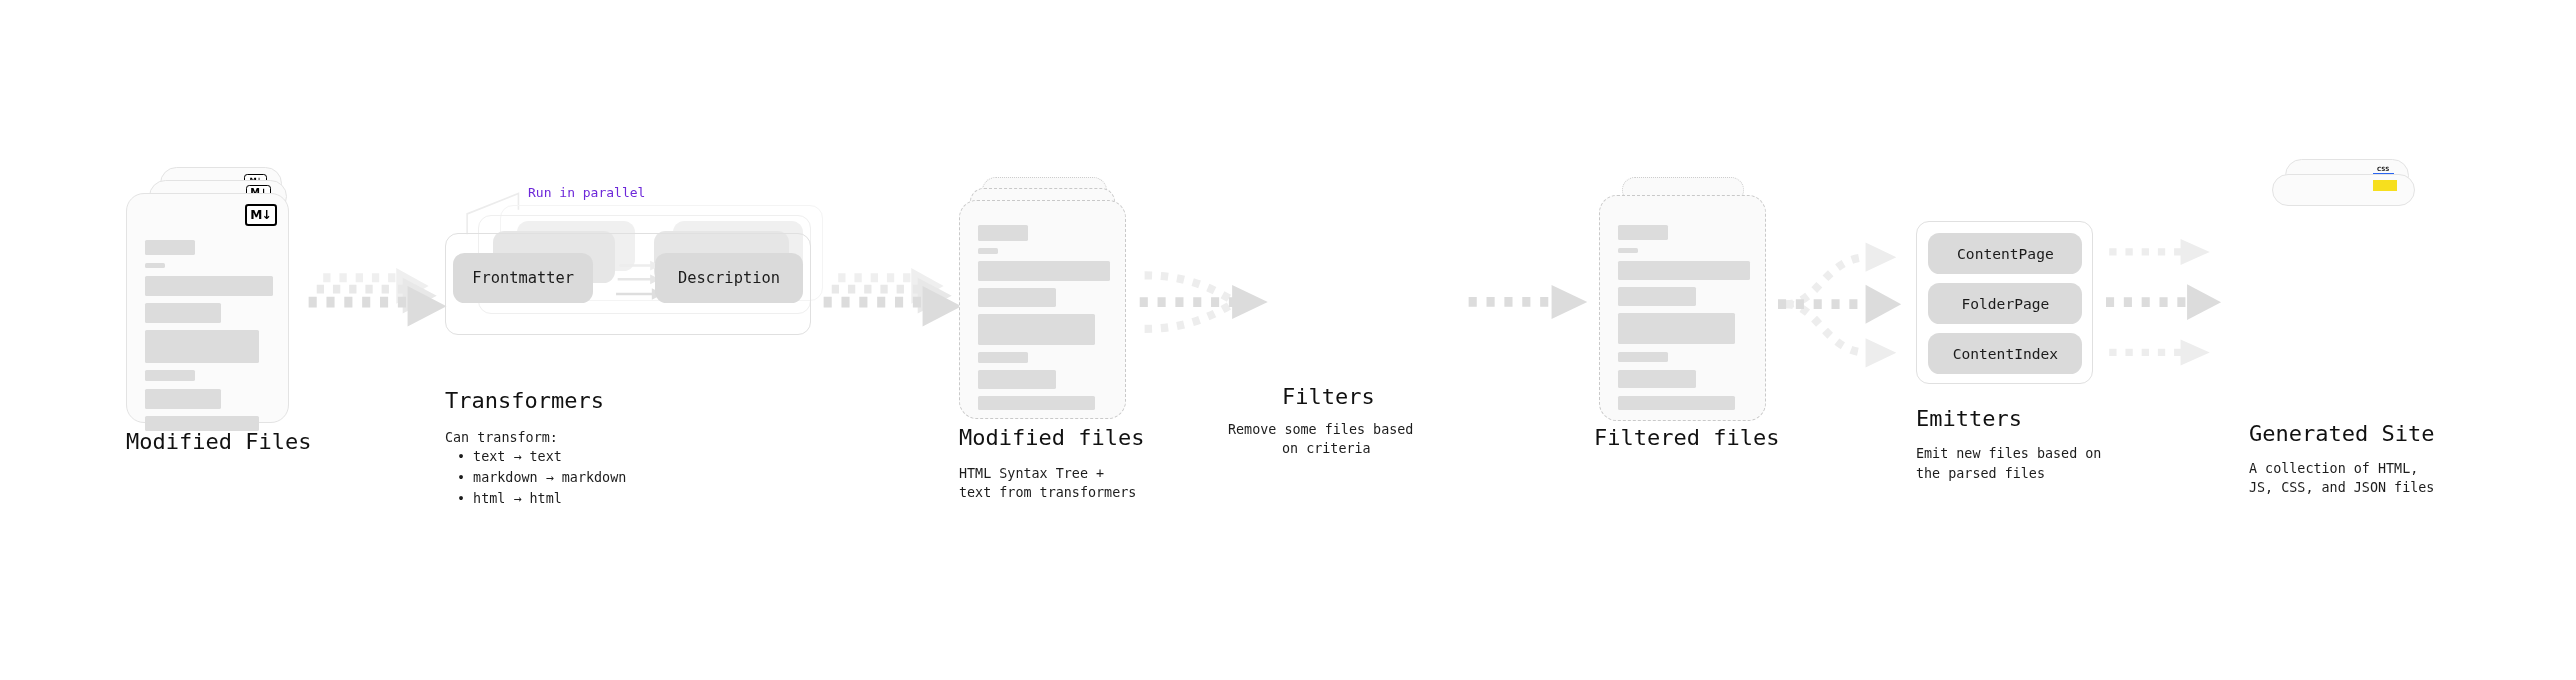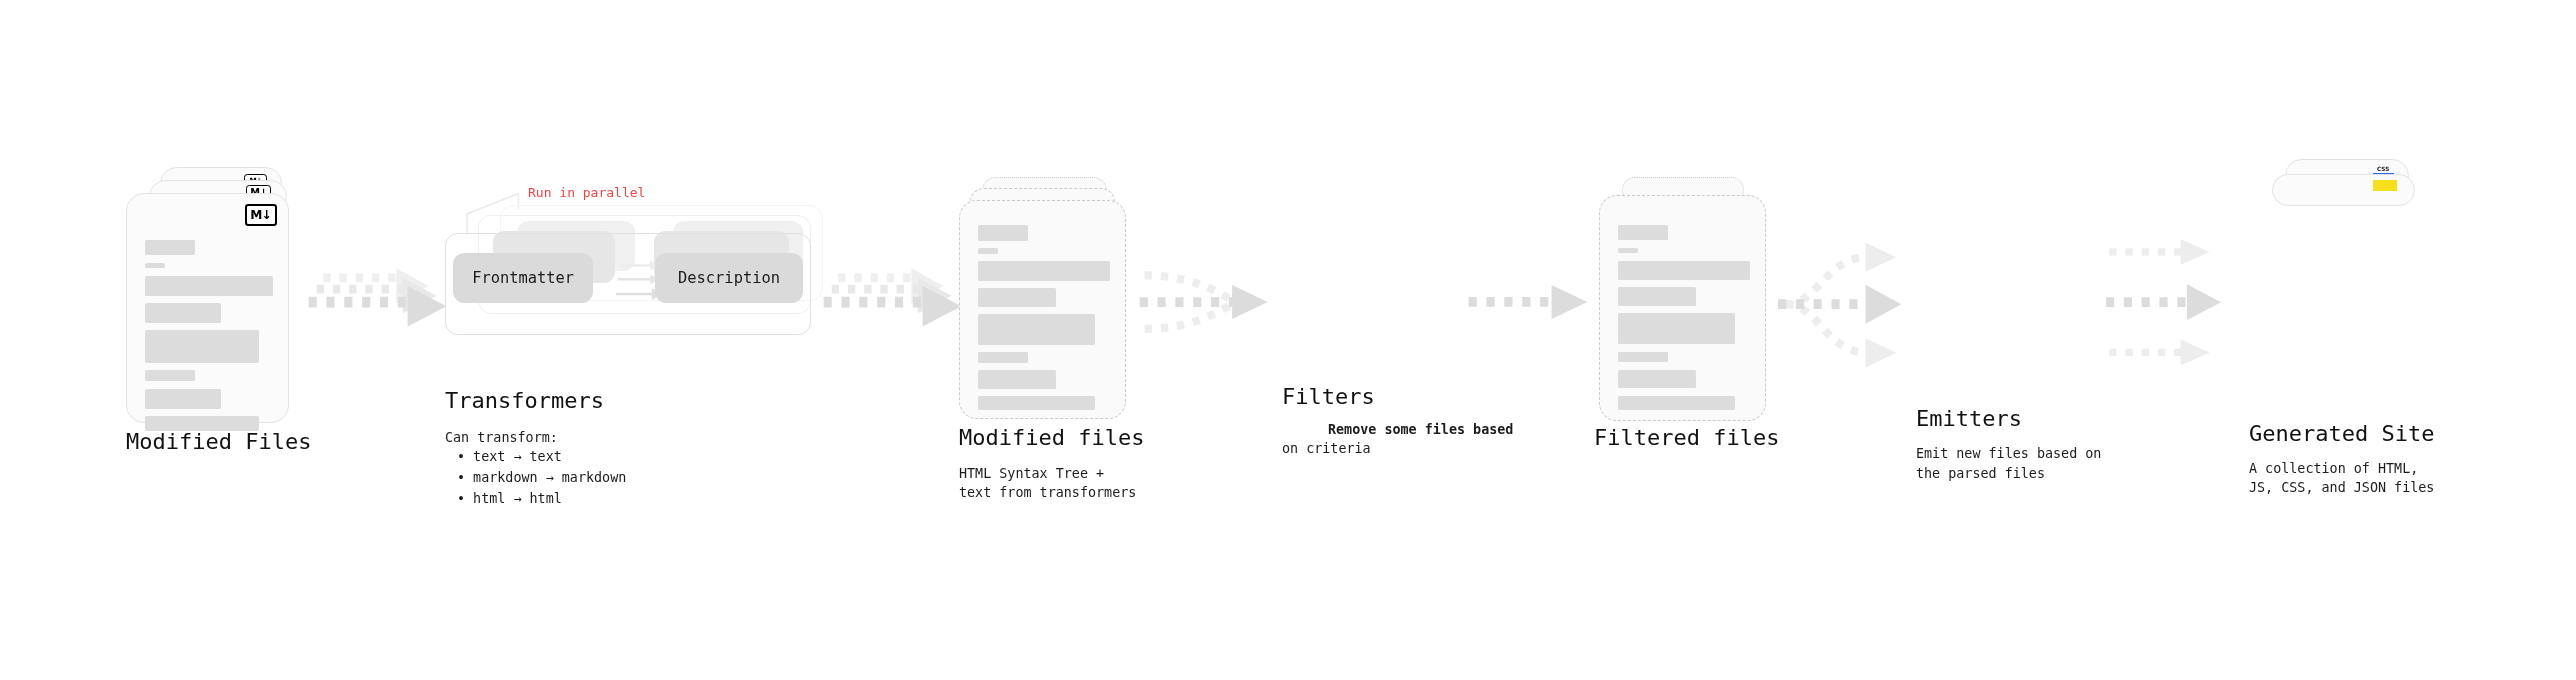--- a/index.html
+++ b/index.html
@@ -186,21 +186,21 @@
     white-space: pre;
   }
   .caption-sub.list {
     line-height: 18.7px;
   }
 
   .parallel-label {
     position: absolute;
     font-family: "DejaVu Sans Mono", "Liberation Mono", monospace;
     font-size: 13px;
-    color: #ef4444;
+    color: #6d28d9;
     white-space: nowrap;
   }
 
   svg { display: block; overflow: visible; }
   .conn { position: absolute; }
 </style>
 </head>
 <body>
 
 <div id="stage">
@@ -341,21 +341,21 @@
       <path d="M 8 80 C 60 80 92 64 120 47" fill="none" stroke="#ededed" stroke-width="10" stroke-dasharray="9 11"></path>
       <g stroke="#dcdcdc" stroke-width="12" stroke-dasharray="10 12" fill="none">
         <line x1="2" y1="47" x2="120" y2="47"></line>
       </g>
       <polygon points="116,26 160,47 116,68" fill="#dcdcdc"></polygon>
     </svg>
   </div>
 
 
   <div class="caption-title" style="left:1282px; top:384px;">Filters</div>
-  <div class="caption-sub" style="left:1328px; top:421px;font-weight:bold;">Remove some files based</div>
+  <div class="caption-sub" style="left:1228px; top:421px;">Remove some files based</div>
   <div class="caption-sub" style="left:1282px; top:440px;">on criteria</div>
 
   <div class="conn" style="left:1467px; top:284px;">
     <svg width="126" height="49" viewBox="0 0 155 60">
       <g stroke="#dcdcdc" stroke-width="12" stroke-dasharray="10 12" fill="none">
         <line x1="2" y1="22" x2="108" y2="22"></line>
       </g>
       <polygon points="104,1 148,22 104,43" fill="#dcdcdc"></polygon>
     </svg>
   </div>
@@ -389,20 +389,27 @@
       <path d="M 10 84 C 50 84 58 144 112 144" fill="none" stroke="#ededed" stroke-width="10" stroke-dasharray="9 11"></path>
       <polygon points="108,126 146,144 108,162" fill="#ededed"></polygon>
 
       <g stroke="#dcdcdc" stroke-width="12" stroke-dasharray="10 12" fill="none">
         <line x1="0" y1="84" x2="112" y2="84"></line>
       </g>
       <polygon points="108,60 152,84 108,108" fill="#dcdcdc"></polygon>
     </svg>
   </div>
 
+  <div class="node" style="left:1916px; top:221px; width:187px; height:167px;">
+    <div class="groupbox white" style="left:0px; top:0px; width:177px; height:163px;">
+      <div class="pill" style="left:11.4px; top:11.4px; width:154px; height:41px; font-size:14.6px;">ContentPage</div>
+      <div class="pill" style="left:11.4px; top:61px; width:154px; height:41px; font-size:14.6px;">FolderPage</div>
+      <div class="pill" style="left:11.4px; top:111px; width:154px; height:41px; font-size:14.6px;">ContentIndex</div>
+    </div>
+  </div>
 
   <div class="caption-title" style="left:1916px; top:406px;">Emitters</div>
   <div class="caption-sub" style="left:1916px; top:445px;">Emit new files based on</div>
   <div class="caption-sub" style="left:1916px; top:465px;">the parsed files</div>
 
   <div class="conn" style="left:2106px; top:234px;">
     <svg width="154" height="138" viewBox="0 0 190 170">
       <g stroke="#ededed" stroke-width="9" stroke-dasharray="9 11" fill="none">
         <line x1="4" y1="22" x2="96" y2="22"></line>
       </g>

